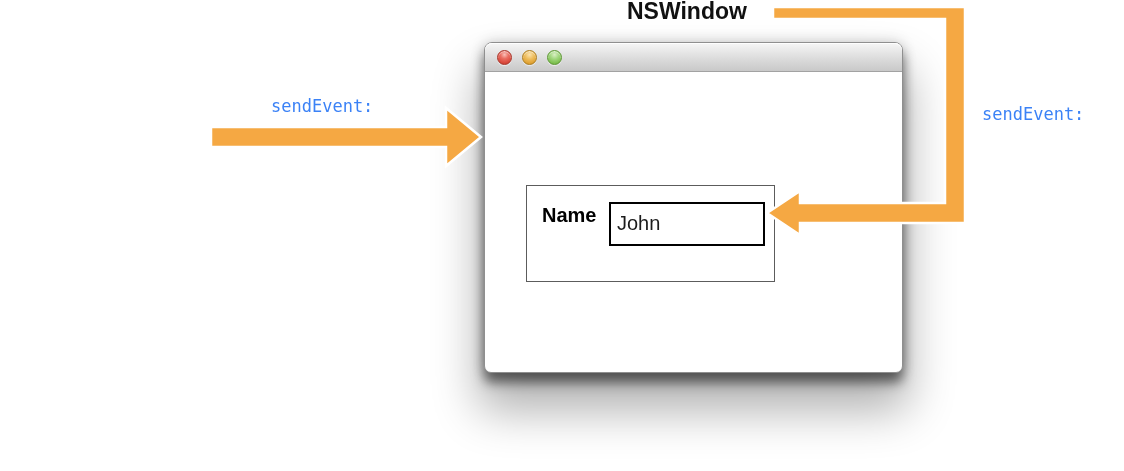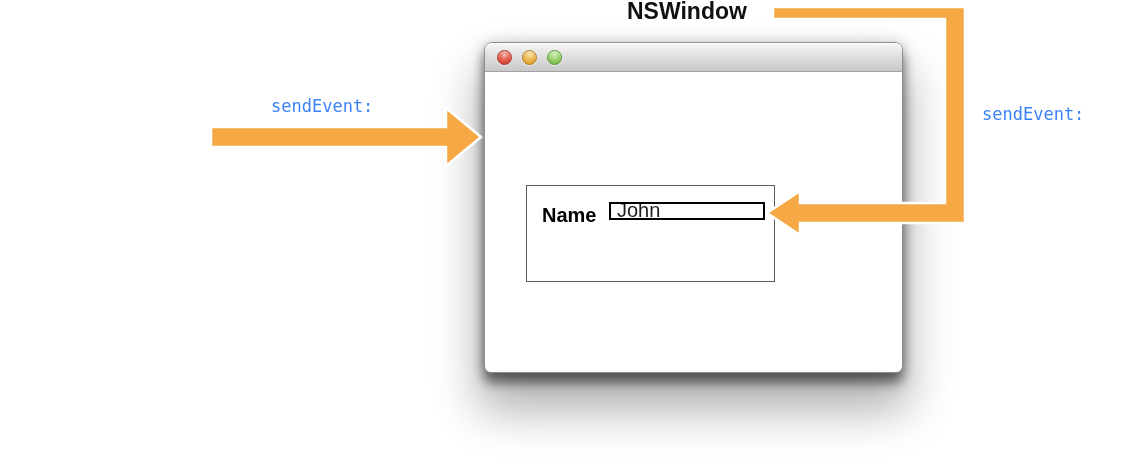--- a/index.html
+++ b/index.html
@@ -104,21 +104,21 @@
   .form-row{position:absolute;left:0;width:100%;height:27px;}
   .form-row.row-0{top:16px;}
   .form-row.row-1{top:56px;}
   .field-label{
     position:absolute;left:15px;top:0;
     font-size:20px;font-weight:bold;color:#000;
     line-height:27px;
   }
   .field-input{
     position:absolute;left:82px;top:0;
-    width:156px;height:18px;
+    width:156px;height:44px;
     box-sizing:border-box;
     border:2px solid #000;
     border-radius:0;
     background:#fff;
     font-family:"Liberation Sans",sans-serif;
     font-size:20px;color:#1c1c1c;
     padding:0 0 2px 6px;
     outline:none;
   }
   

